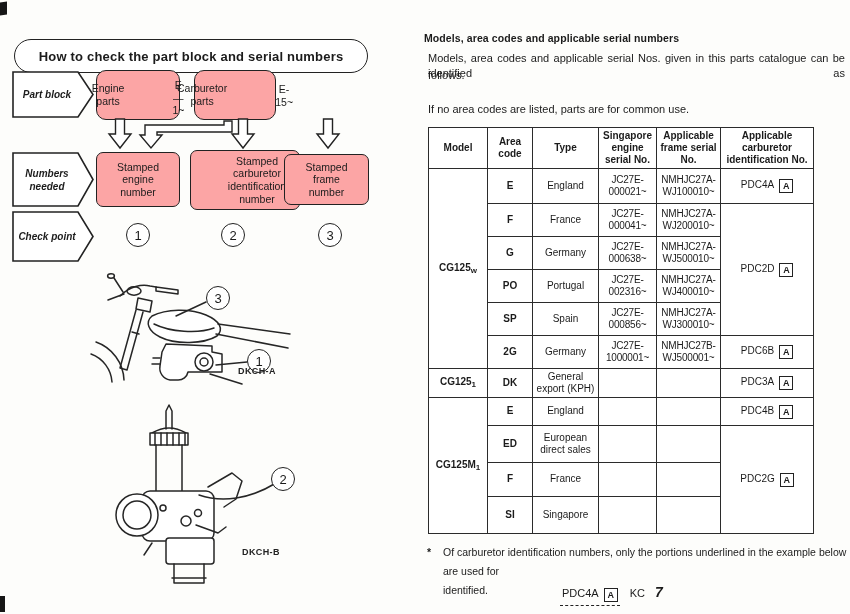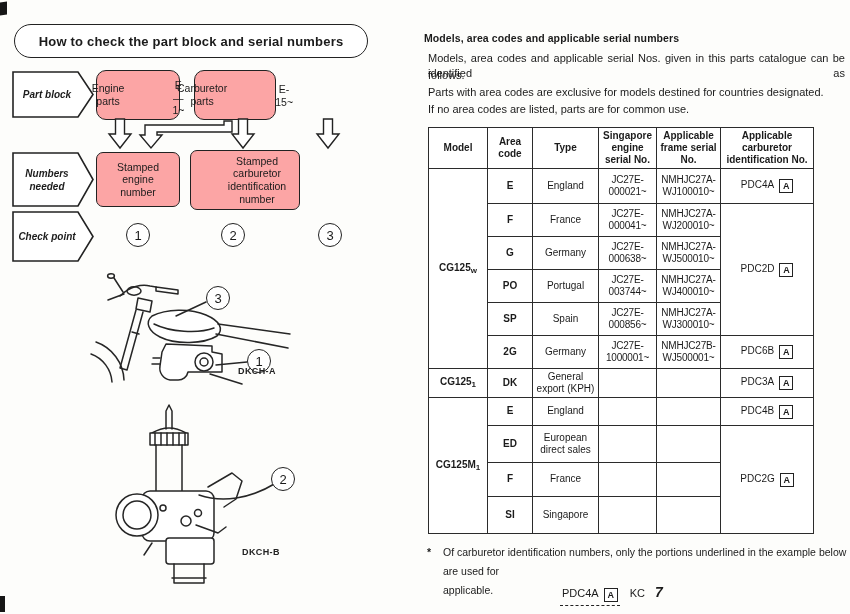--- a/index.html
+++ b/index.html
@@ -3,21 +3,21 @@
 <meta charset="utf-8">
 <style>
   html,body{margin:0;padding:0;background:#e8e8e8;}
   .page{position:relative;width:850px;height:614px;background:#fdfdfb;font-family:"Liberation Sans",sans-serif;color:#1b1b1b;overflow:hidden;margin:0 auto;}
   .abs{position:absolute;}
 
   
   .mark{position:absolute;background:#161616;}
 
   
-  .title-box{left:14px;top:24px;width:352px;height:32px;border:1.6px solid #222;border-radius:17px;display:flex;align-items:center;justify-content:center;font-weight:bold;font-size:13px;letter-spacing:.2px;background:#fff;}
+  .title-box{left:14px;top:39px;width:352px;height:32px;border:1.6px solid #222;border-radius:17px;display:flex;align-items:center;justify-content:center;font-weight:bold;font-size:13px;letter-spacing:.2px;background:#fff;}
 
   .tag{position:absolute;}
   .tag svg{position:absolute;left:0;top:0;}
   .tag-label{position:absolute;left:0;top:0;right:12px;bottom:0;display:flex;align-items:center;justify-content:center;text-align:center;font-weight:bold;font-size:10px;line-height:1.3;font-style:italic;}
 
   .flowbox{position:absolute;border:1.5px solid #222;background:#fca5a5;display:flex;align-items:center;justify-content:center;text-align:center;font-size:10.5px;line-height:1.2;gap:48px;}
   .r10{border-radius:10px;}
   .r6{border-radius:7px;}
   .flowbox .bname{display:block;max-width:64px;}
   .flowbox .brange{display:block;margin-top:6px;}
@@ -92,20 +92,23 @@
         <polygon points="1,1 66,1 81,27.5 66,54 1,54" fill="#fff" stroke="#222" stroke-width="1.6"></polygon>
       </svg>
     <span class="tag-label">Numbers needed</span>
   </div>
 
   <div class="flowbox r6 stampbox" style="left:96px;top:152px;width:82px;height:53px;">
     <span class="bname" style="max-width:52px;">Stamped engine number</span>
   </div>
   <div class="flowbox r6 stampbox" style="left:190px;top:150px;width:84px;height:58px;padding-left:24px;">
     <span class="bname">Stamped carburetor identification number</span>
+  </div>
+  <div class="flowbox r6 stampbox" style="left:284px;top:154px;width:83px;height:49px;">
+    <span class="bname" style="max-width:48px;">Stamped frame number</span>
   </div>
 
   <div class="tag" style="left:12px;top:211px;width:82px;height:51px;">
     <svg width="82" height="51">
         <polygon points="1,1 66,1 81,25.5 66,50 1,50" fill="#fff" stroke="#222" stroke-width="1.6"></polygon>
       </svg>
     <span class="tag-label">Check point</span>
   </div>
 
   <div class="callout" style="left:126px;top:223px;">1</div>
@@ -160,21 +163,20 @@
       <path d="M52,140 L44,152"></path>
       <path d="M176,80 C150,96 122,100 99,92"></path>
     </g>
   </svg>
   <div class="callout" style="left:271px;top:467px;">2</div>
   <div class="figcap" style="left:242px;top:547px;">DKCH-B</div>
 
   <div class="abs r-head">Models, area codes and applicable serial numbers</div>
   <div class="abs r-par just" style="top:51px;">Models, area codes and applicable serial Nos. given in this parts catalogue can be identified as</div>
   <div class="abs r-par" style="top:68px;">follows.</div>
-  <div class="abs r-par" style="top:85px;">Parts with area codes are exclusive for models destined for countries designated.</div>
   <div class="abs r-par" style="top:102px;">If no area codes are listed, parts are for common use.</div>
 
   <table class="serials">
     <colgroup>
       <col style="width:59px">
         <col style="width:45px">
         <col style="width:66px">
         <col style="width:58px">
         <col style="width:64px">
         <col style="width:93px">
@@ -205,21 +207,21 @@
     </tr>
     <tr style="height:33px">
       <td class="area-cell">G</td>
       <td>Germany</td>
       <td class="serial">JC27E-000638~</td>
       <td class="serial">NMHJC27A-WJ500010~</td>
     </tr>
     <tr style="height:33px">
       <td class="area-cell">PO</td>
       <td>Portugal</td>
-      <td class="serial">JC27E-003744~</td>
+      <td class="serial">JC27E-002316~</td>
       <td class="serial">NMHJC27A-WJ400010~</td>
     </tr>
     <tr style="height:33px">
       <td class="area-cell">SP</td>
       <td>Spain</td>
       <td class="serial">JC27E-000856~</td>
       <td class="serial">NMHJC27A-WJ300010~</td>
     </tr>
     <tr style="height:33px">
       <td class="area-cell">2G</td>
@@ -263,21 +265,21 @@
       <td class="serial"></td>
       <td class="serial"></td>
     </tr>
   </tbody>
     </table>
 
   <div class="abs fn">
     <span class="fn-marker">*</span>
     <span class="fn-body">
       <span>Of carburetor identification numbers, only the portions underlined in the example below are used for</span><br>
-      <span>applicable.</span>
+      <span>identified.</span>
     </span>
   </div>
 
   <div class="abs footer">
     <span class="code-group">
       <span>PDC4A</span><span class="abox">A</span>
     </span>
     <span>KC</span>
     <span class="pageno">7</span>
   </div>

